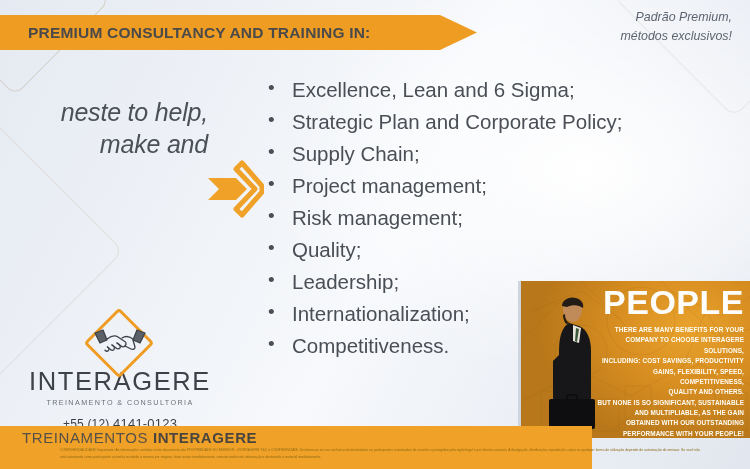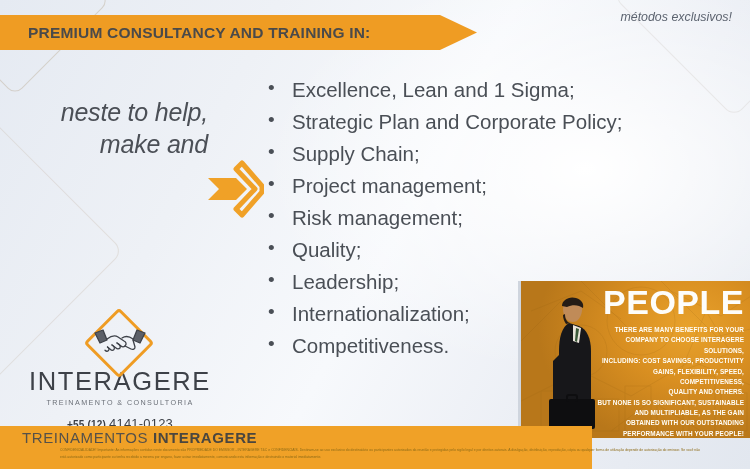--- a/index.html
+++ b/index.html
@@ -69,21 +69,21 @@
   }
   .hands{position:absolute;left:50%;top:8px;margin-left:-27px;}
   .logo-name{
     font-size:25.5px;letter-spacing:1.6px;color:#3d4148;
     font-weight:normal;line-height:1;margin-top:1px;
   }
   .logo-sub{
     font-size:7.2px;letter-spacing:1.4px;color:#6b7078;margin-top:3px;
   }
   .logo-phone{font-size:13px;color:#3b3f46;margin-top:9px;letter-spacing:.2px;}
-  .logo-phone .cc{font-size:10px;font-weight:bold;}
+  .logo-phone .cc{font-size:12px;}
   .logo-site{font-size:11.2px;color:#3b3f46;margin-top:1px;letter-spacing:.2px;}
 
   
   .poster{
     position:absolute;left:518px;top:281px;width:232px;height:157px;
     overflow:hidden;
     background:
       radial-gradient(ellipse 150px 120px at 72% 30%, #e8a22c 0%, #d98f21 45%, #b8771a 100%),
       #c07f1c;
     border-left:3px solid #cfd5de;
@@ -123,38 +123,39 @@
 <div id="slide">
 
   <div class="wm wm1"></div>
   <div class="wm wm2"></div>
   <div class="wm wm3"></div>
 
   <div class="hdr-arrow">
     <span class="hdr-title">PREMIUM CONSULTANCY AND TRAINING IN:</span>
   </div>
   <div class="hdr-right">
+    <div>Padrão Premium,</div>
     <div>métodos exclusivos!</div>
   </div>
 
   <div class="quote">
     <div>neste to help,</div>
     <div>make and</div>
   </div>
 
   <div class="chev">
     <svg viewBox="0 0 58 58" width="58" height="58">
       <path d="M2 18 L16 18 L27 29 L16 40 L2 40 L13 29 Z" fill="#f0a127"></path>
       <path d="M14 18 L30 18 L41 29 L30 40 L14 40 L25 29 Z" fill="#f0a127"></path>
       <path d="M30 9 L36 3 L56 26 L56 32 L36 55 L30 49 L49 29 Z" fill="none" stroke="#f0a127" stroke-width="5" stroke-linejoin="round"></path>
     </svg>
   </div>
 
   <ul class="bullets">
-    <li>Excellence, Lean and 1 Sigma;</li>
+    <li>Excellence, Lean and 6 Sigma;</li>
     <li>Strategic Plan and Corporate Policy;</li>
     <li>Supply Chain;</li>
     <li>Project management;</li>
     <li>Risk management;</li>
     <li>Quality;</li>
     <li>Leadership;</li>
     <li>Internationalization;</li>
     <li>Competitiveness.</li>
   </ul>
 

